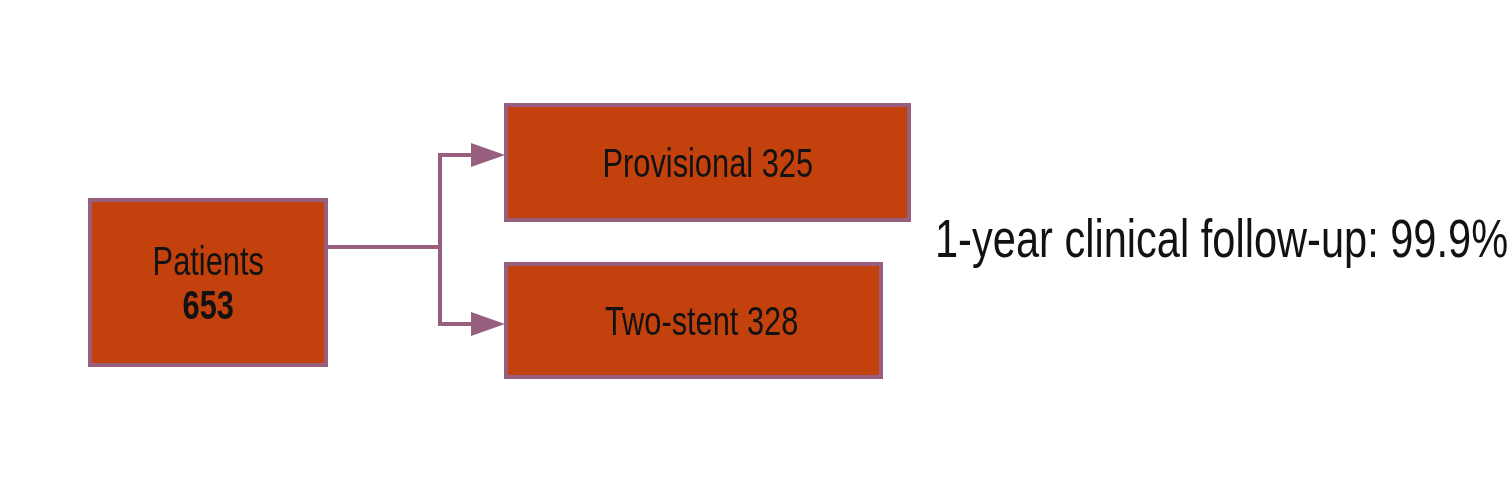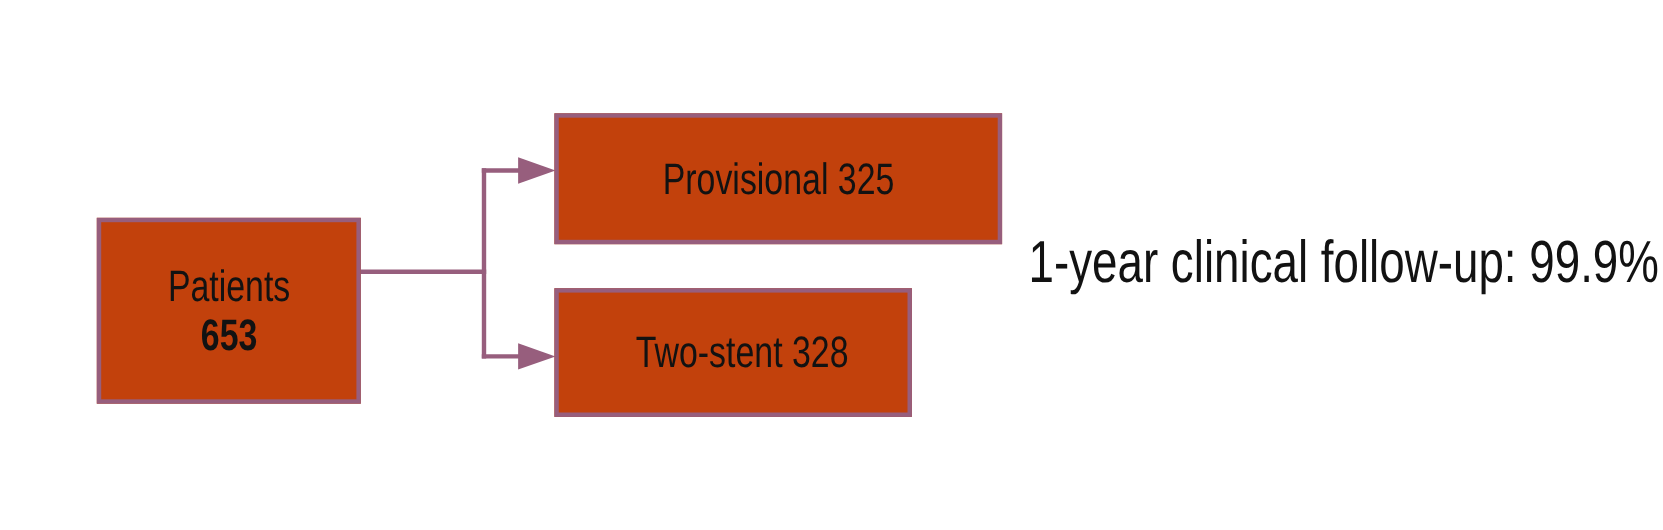--- a/index.html
+++ b/index.html
@@ -16,21 +16,21 @@
   .connectors polygon{fill:var(--line-color,#975e7d);stroke:none;}
   .box{
     position:absolute;
     box-sizing:border-box;
     border:4px solid var(--line-color,#975e7d);
     background:#c2410c;
     display:flex;align-items:center;justify-content:center;
   }
   .box-patients{left:88px;top:158px;width:240px;height:169px;margin-top:40px;}
   .box-provisional{left:504px;top:103px;width:407px;height:119px;}
-  .box-two-stent{left:504px;top:262px;width:325px;height:117px;padding-left:16px;}
+  .box-two-stent{left:504px;top:262px;width:379px;height:117px;padding-left:16px;}
   .stack{
     text-align:center;
     font-size:40px;line-height:44px;
     transform:scaleX(0.77);
     transform-origin:center center;
     white-space:nowrap;
   }
   .stack .line{display:block;}
   .bold{font-weight:bold;}
   .branch-label{

